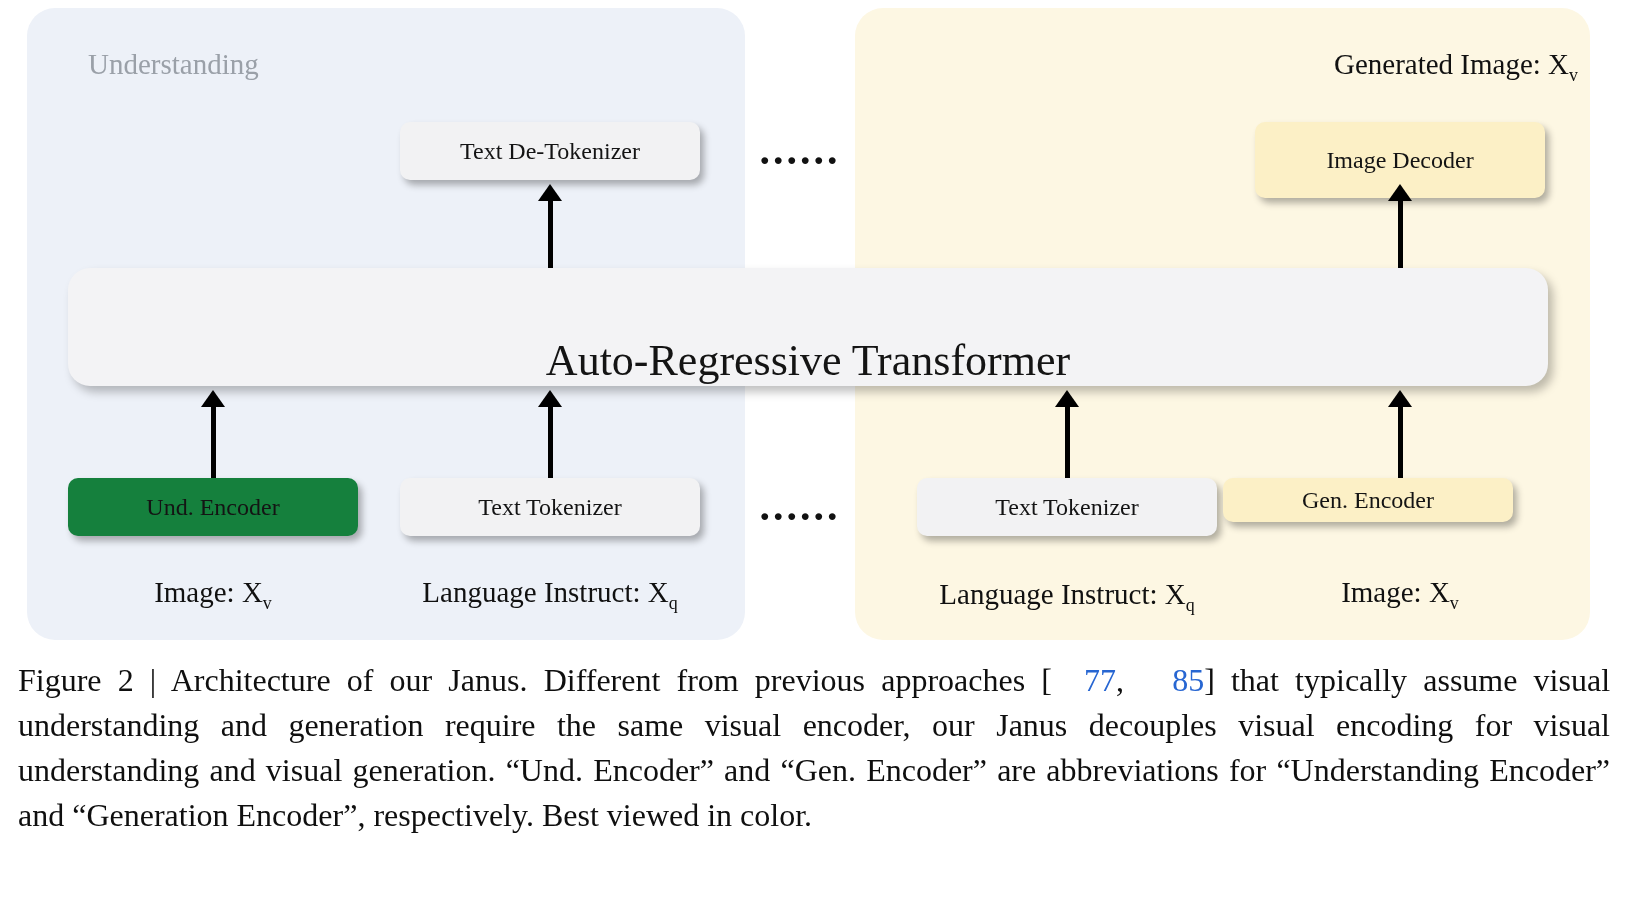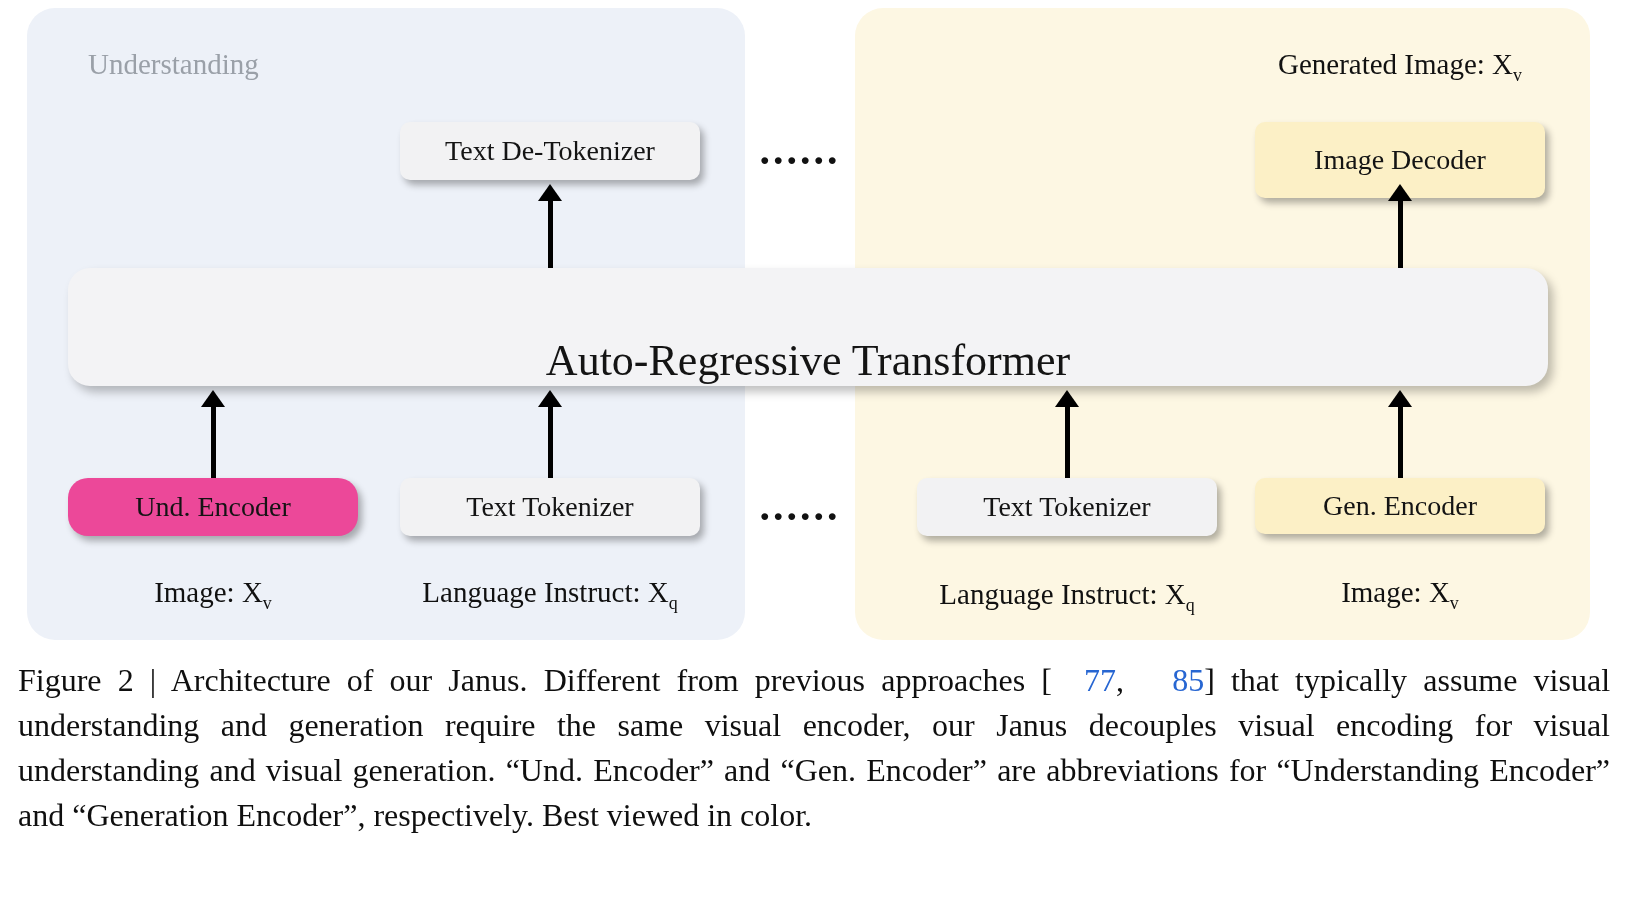--- a/index.html
+++ b/index.html
@@ -23,47 +23,47 @@
     color: #9aa0a8;
     white-space: nowrap;
   }
 
   
   .box {
     position: absolute;
     display: flex;
     align-items: center;
     justify-content: center;
-    font-size: 28px;
+    font-size: 24px;
     color: #141414;
     border-radius: 10px;
     box-shadow: 4px 5px 7px rgba(0,0,0,0.30);
     white-space: nowrap;
   }
   .gray-box   { background: #f2f2f3; }
-  .blue-box   { background: #ec4899; border-radius: 20px; }
+  .blue-box   { background: #15803d; }
   .yellow-box { background: #fcf0c6; }
 
   .transformer {
     position: absolute;
     left: 68px; top: 268px; width: 1480px; height: 118px;
     background: #f3f3f5;
     border-radius: 22px;
     box-shadow: 5px 6px 10px rgba(0,0,0,0.25);
     display: flex; align-items: flex-end; justify-content: center;
     font-size: 44px;
     color: #141414;
   }
 
   .b-text-detokenizer { left: 400px;  top: 122px; width: 300px; height: 58px; }
   .b-image-decoder    { left: 1255px; top: 122px; width: 290px; height: 76px; }
   .b-und-encoder      { left: 68px;   top: 478px; width: 290px; height: 58px; }
   .b-text-tok-left    { left: 400px;  top: 478px; width: 300px; height: 58px; }
   .b-text-tok-right   { left: 917px;  top: 478px; width: 300px; height: 58px; }
-  .b-gen-encoder      { left: 1255px; top: 478px; width: 290px; height: 56px; }
+  .b-gen-encoder      { left: 1223px; top: 478px; width: 290px; height: 44px; }
 
   
   .io-label {
     position: absolute;
     font-size: 29px;
     color: #111;
     white-space: nowrap;
     transform: translateX(-50%);
   }
   .io-label sub { font-size: 0.62em; line-height: 0; }
@@ -111,21 +111,21 @@
 </head>
 <body>
 
 <div class="canvas">
 
   <div class="panel panel-understanding"></div>
   <div class="panel panel-generation"></div>
 
   <div class="panel-label" style="left:88px; top:48px;text-align:center;">Understanding</div>
 
-  <div class="io-label" style="left:1400px; top:48px;">
+  <div class="io-label" style="left:1456px; top:48px;">
     <span>Generated Image: X</span><sub>v</sub>
   </div>
 
   <div class="box gray-box b-text-detokenizer">
     <span>Text De-Tokenizer</span>
   </div>
   <div class="box yellow-box b-image-decoder">
     <span>Image Decoder</span>
   </div>
 

